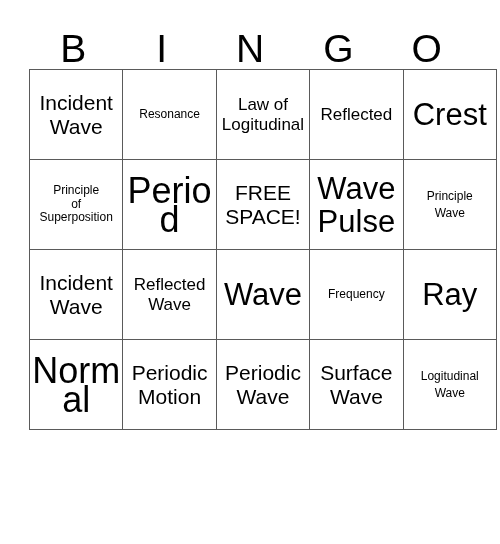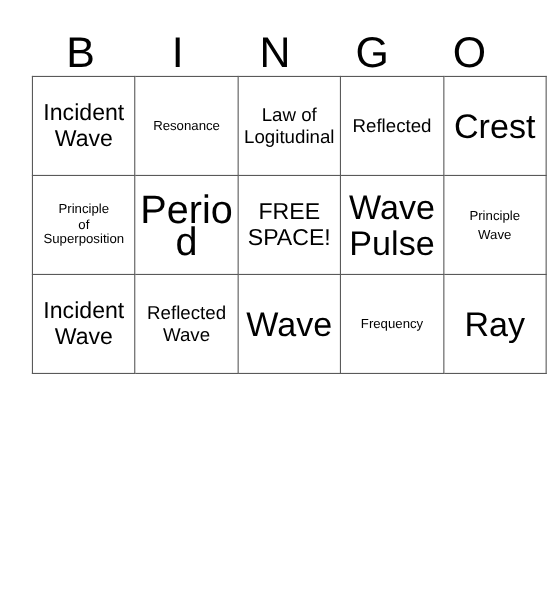--- a/index.html
+++ b/index.html
@@ -148,17 +148,38 @@
             <td>
               <span class="cell-text fs-xxl">Wave</span>
             </td>
             <td>
               <span class="cell-text fs-sm">Frequency</span>
             </td>
             <td>
               <span class="cell-text fs-xxl">Ray</span>
             </td>
           </tr>
+          <tr>
+            <td>
+              <span class="cell-text fs-xl">Normal</span>
+            </td>
+            <td>
+              <span class="cell-text fs-lg">Periodic
+Motion</span>
+            </td>
+            <td>
+              <span class="cell-text fs-lg">Periodic
+Wave</span>
+            </td>
+            <td>
+              <span class="cell-text fs-lg">Surface
+Wave</span>
+            </td>
+            <td>
+              <span class="cell-text fs-sm">Logitudinal
+Wave</span>
+            </td>
+          </tr>
         </tbody>
     </table>
 
   </div>
 </div>
 
 </body></html>

